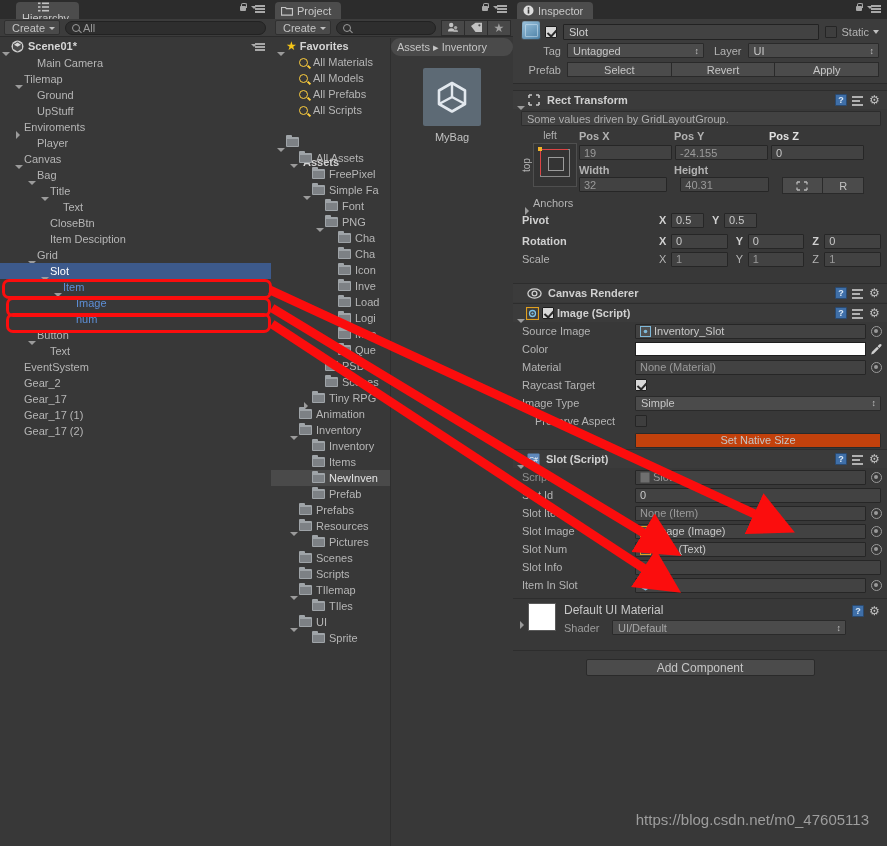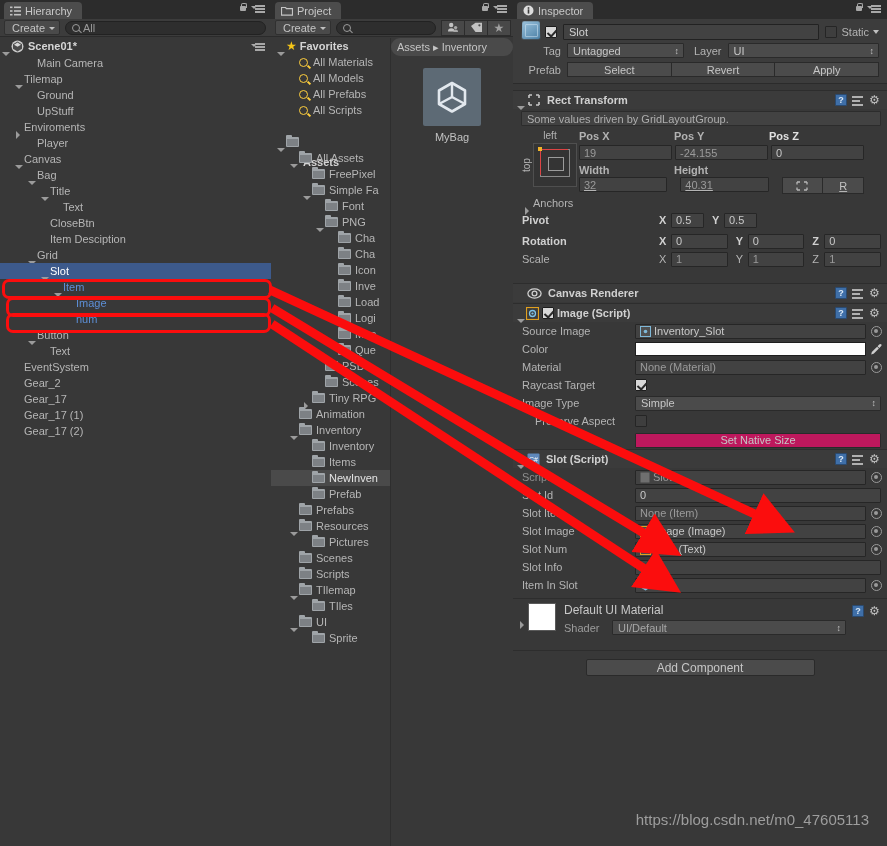--- a/index.html
+++ b/index.html
@@ -150,21 +150,21 @@
      pointer-events:none; }
   .wm{ position:absolute; right:18px; bottom:18px; color:#9d9d9d; font-size:15px; }
   .bc{ position:absolute; background:#4a4a4a; height:18px; display:flex;
      align-items:center; padding-left:6px; color:#c4c4c4; }
 </style>
 </head>
 <body>
 
 <div class="panel" id="hierarchy" style="left:0;width:271px;">
   <div class="tabbar">
-    <div class="tab" style="left:4px;">
+    <div class="tab" style="left:16px;flex-direction:column;">
       <span class="ticon">
         <svg width="11" height="10" viewBox="0 0 11 10">
             <rect x="0" y="0.5" width="2.5" height="1.6" fill="#c0c0c0"></rect>
             <rect x="4" y="0.5" width="7" height="1.6" fill="#c0c0c0"></rect>
             <rect x="0" y="4.2" width="2.5" height="1.6" fill="#c0c0c0"></rect>
             <rect x="4" y="4.2" width="7" height="1.6" fill="#c0c0c0"></rect>
             <rect x="0" y="7.9" width="2.5" height="1.6" fill="#c0c0c0"></rect>
             <rect x="4" y="7.9" width="7" height="1.6" fill="#c0c0c0"></rect>
           </svg>
       </span>
@@ -657,21 +657,21 @@
       <span class="cb on"></span>
       <span class="namefield">
         <span>Slot</span>
       </span>
       <span class="cb off"></span>
       <span class="lbl" style="margin:0 4px 0 4px;">Static</span>
       <span style="border-left:3px solid transparent;border-right:3px solid transparent;border-top:4px solid #c0c0c0;margin-right:2px;"></span>
     </div>
     <div class="row" style="margin-top:2px;">
       <span class="lbl" style="width:42px;text-align:right;">Tag</span>
-      <span class="dd" style="width:117px;margin-left:6px;">
+      <span class="dd" style="width:137px;margin-left:6px;">
         <span>Untagged</span>
       </span>
       <span class="lbl" style="margin-left:10px;">Layer</span>
       <span class="dd" style="flex:1;margin-left:6px;margin-right:2px;">
         <span>UI</span>
       </span>
     </div>
     <div class="row" style="margin-top:2px;">
       <span class="lbl" style="width:42px;text-align:right;">Prefab</span>
       <span style="display:flex;flex:1;margin-left:6px;margin-right:2px;">
@@ -743,21 +743,21 @@
             </span>
           <span class="ifield">
               <span>0</span>
             </span>
         </div>
         <div style="display:flex;height:16px;align-items:flex-end;">
           <span style="flex:1;font-weight:bold;color:#b2b2b2;">Width</span>
           <span style="flex:1;font-weight:bold;color:#b2b2b2;">Height</span>
           <span style="flex:1;"></span>
         </div>
-        <div style="display:flex;gap:13px;margin-top:1px;text-decoration:underline;">
+        <div style="display:flex;gap:13px;margin-top:1px;">
           <span class="ifield dim">
               <span>32</span>
             </span>
           <span class="ifield dim">
               <span>40.31</span>
             </span>
           <span style="flex:1;display:flex;">
             <span style="flex:1;height:17px;background:#4b4b4b;border:1px solid #2a2a2a;display:flex;align-items:center;justify-content:center;">
               <svg width="12" height="10" viewBox="0 0 12 10">
                   <path d="M1 1 h3 M8 1 h3 M1 1 v2.5 M11 1 v2.5 M1 9 h3 M8 9 h3 M1 9 v-2.5 M11 9 v-2.5" stroke="#b8b8b8" stroke-width="1.3" fill="none"></path>
@@ -911,21 +911,21 @@
     </div>
 
     <div class="irow">
       <span class="k" style="padding-left:13px;">Preserve Aspect</span>
       <span class="cb off"></span>
       <span style="flex:1;"></span>
     </div>
 
     <div class="irow" style="height:20px;">
       <span class="k"></span>
-      <span style="flex:1;height:15px;background:#be185d;border:1px solid #2a2a2a;border-radius:1px;display:flex;align-items:center;justify-content:center;color:#c6c6c6;margin-right:6px;">
+      <span style="flex:1;height:15px;background:#c2410c;border:1px solid #2a2a2a;border-radius:1px;display:flex;align-items:center;justify-content:center;color:#c6c6c6;margin-right:6px;">
         <span>Set Native Size</span>
       </span>
     </div>
   </div>
 
   <div style="position:absolute;top:449px;left:0;right:0;">
     <div class="comp-hdr">
       <span class="arrow down"></span>
       <span style="margin:0 6px 0 1px;display:inline-flex;">
         <svg width="13" height="13" viewBox="0 0 13 13">

